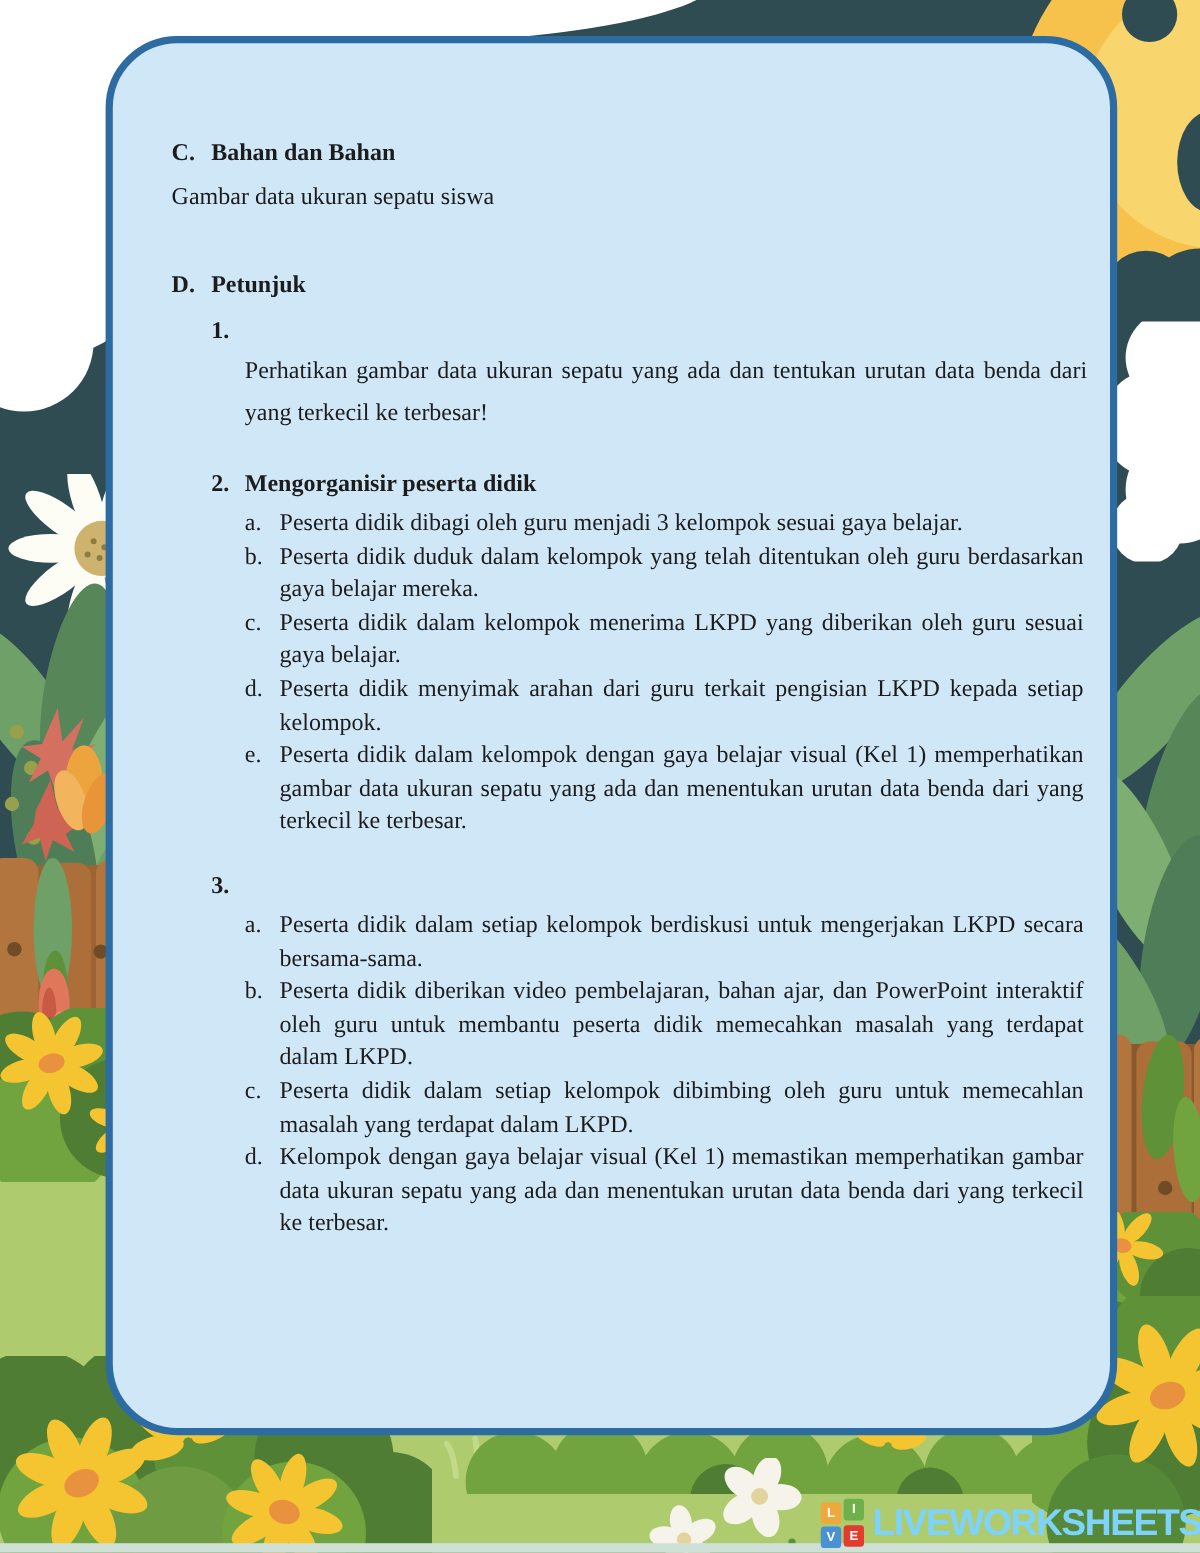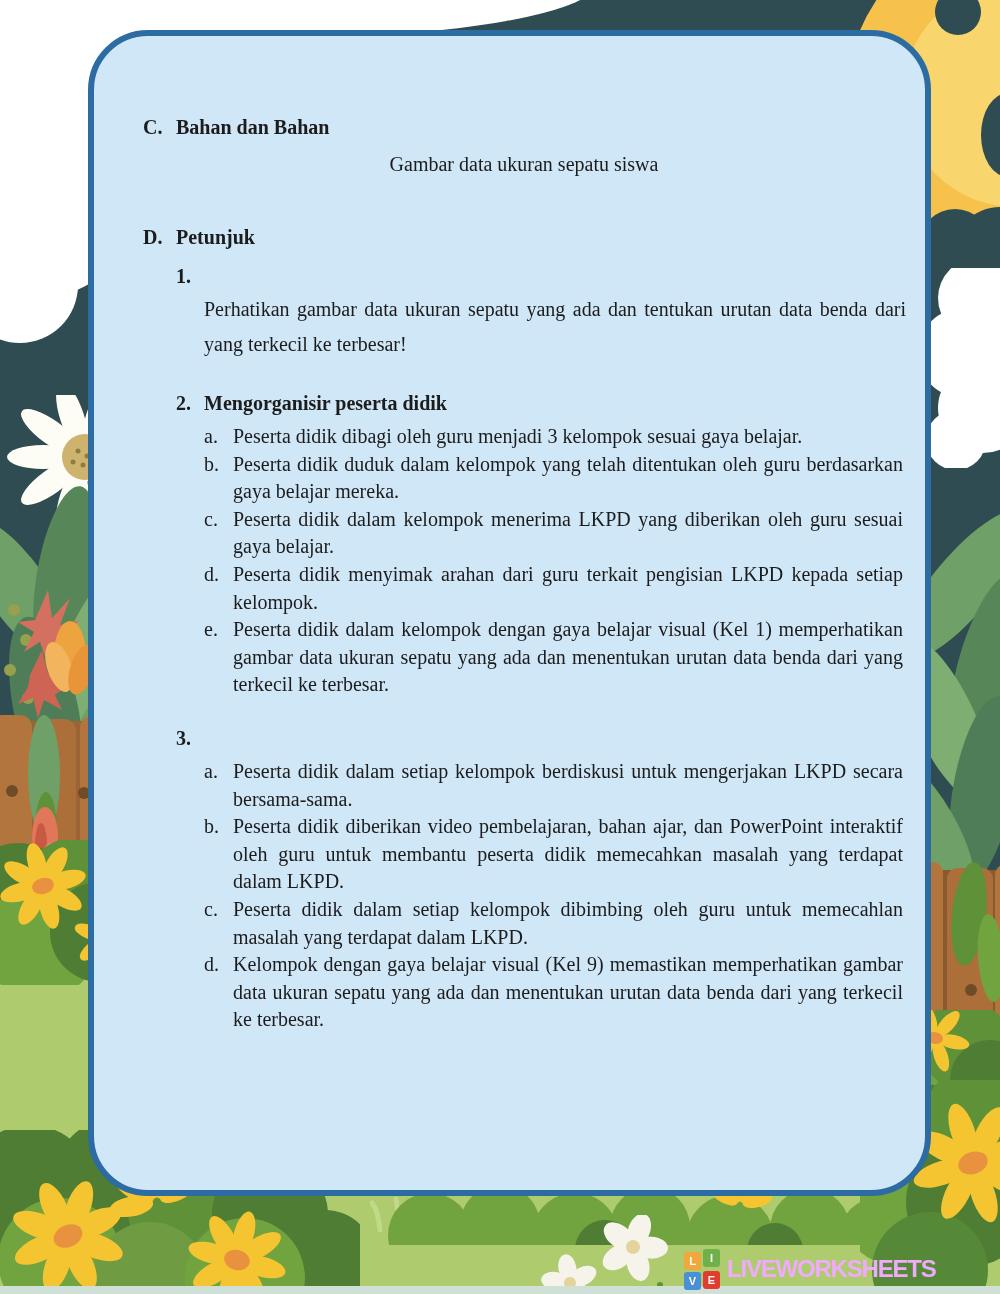--- a/index.html
+++ b/index.html
@@ -13,21 +13,21 @@
   .bottom-strip { position:absolute; left:0; top:1286px; width:1000px; height:8px; background:#cfe0d6; }
 
   
   .card {
     position:absolute; left:88px; top:30px; width:843px; height:1166px;
     background:#d0e7f8; border:6px solid #2d6ca3; border-radius:60px;
     z-index:10; padding:78px 20px 0 49px; color:#1c1c1c;
   }
   .card .sec-row { display:flex; font-weight:bold; font-size:20px; line-height:27px; }
   .card .sec-lbl { width:33px; flex:none; }
-  .sec-text { font-size:20px; line-height:27px; margin-top:10px;text-align:center; }
+  .sec-text { font-size:20px; line-height:27px; margin-top:10px; }
   .sec-d { margin-top:46px; }
   .steps { margin-left:33px; }
   .step { margin-top:12px; }
   .step-2 { margin-top:28px; }
   .step-3 { margin-top:26px; }
   .step-row { display:flex; font-weight:bold; font-size:20px; line-height:27px; }
   .step-num { width:28px; flex:none; }
   .step-body { margin-left:28px; }
   .para { font-size:20px; line-height:35px; text-align:justify; margin-top:2px; width:702px; max-width:702px; }
   .items { margin-top:6px; }
@@ -42,21 +42,21 @@
     position:absolute; width:17px; height:18px; border-radius:3px;
     color:#fff; font-family:"Liberation Sans","DejaVu Sans",sans-serif;
     font-weight:bold; font-size:11px; display:flex; align-items:center; justify-content:center;
   }
   .sq-l { left:0;  top:3px;  background:#f0a73c; }
   .sq-i { left:19px; top:0;  background:#6fb04b; }
   .sq-v { left:0;  top:23px; background:#4a90d5; }
   .sq-e { left:19px; top:22px; background:#e23c30; }
   .brand-text {
     font-family:"Liberation Sans","DejaVu Sans",sans-serif; font-weight:bold;
-    font-size:24px; letter-spacing:-1.2px; color:#f0abfc;
+    font-size:31px; letter-spacing:-1.2px; color:#7dd3fc;
   }
 </style>
 </head>
 <body>
 
 <svg class="deco" style="left:830px; top:-20px;" width="170" height="320" viewBox="0 0 170 320">
   <circle cx="185" cy="115" r="168" fill="#f6c24b"></circle>
   <circle cx="185" cy="115" r="112" fill="#f9d66d"></circle>
   <circle cx="128" cy="32" r="23" fill="#2e4c51"></circle>
   <ellipse cx="178" cy="155" rx="27" ry="42" fill="#2e4c51"></ellipse>
@@ -435,21 +435,21 @@
         <div class="item">
           <span class="item-letter">b.</span>
           <span class="item-text">Peserta didik diberikan video pembelajaran, bahan ajar, dan PowerPoint interaktif oleh guru untuk membantu peserta didik memecahkan masalah yang terdapat dalam LKPD.</span>
         </div>
         <div class="item">
           <span class="item-letter">c.</span>
           <span class="item-text">Peserta didik dalam setiap kelompok dibimbing oleh guru untuk memecahlan masalah yang terdapat dalam LKPD.</span>
         </div>
         <div class="item">
           <span class="item-letter">d.</span>
-          <span class="item-text">Kelompok dengan gaya belajar visual (Kel 9) memastikan memperhatikan gambar data ukuran sepatu yang ada dan menentukan urutan data benda dari yang terkecil ke terbesar.</span>
+          <span class="item-text">Kelompok dengan gaya belajar visual (Kel 1) memastikan memperhatikan gambar data ukuran sepatu yang ada dan menentukan urutan data benda dari yang terkecil ke terbesar.</span>
         </div>
       </div>
     </div>
 
   </div>
 </div>
 
 <div class="brand">
   <span class="logo-grid">
     <span class="sq-l">L</span>

